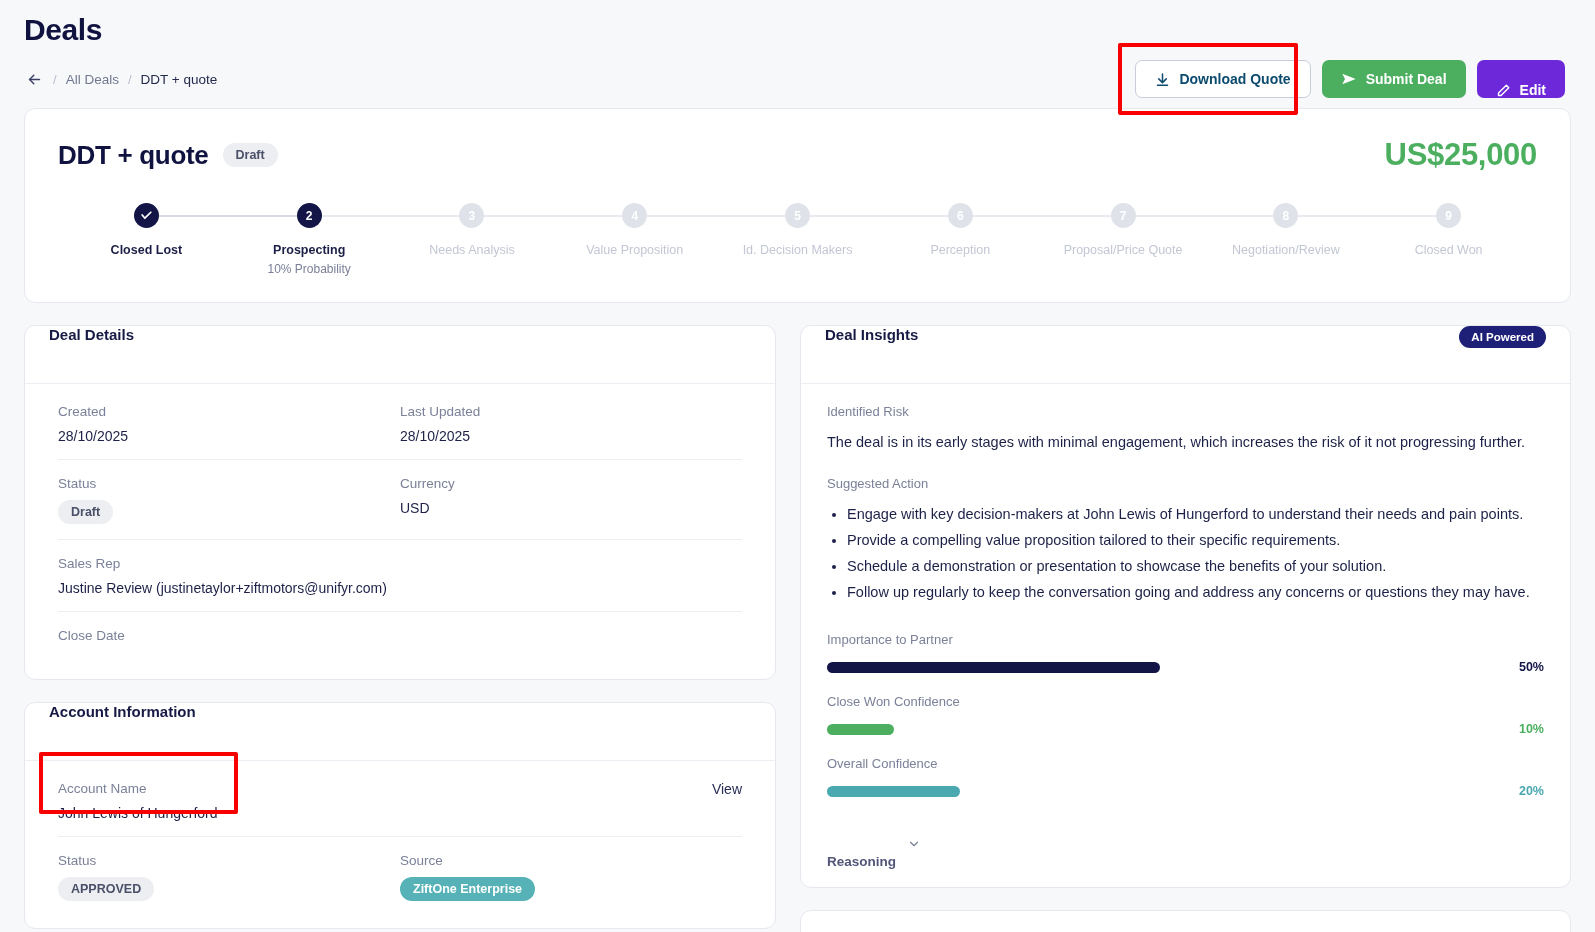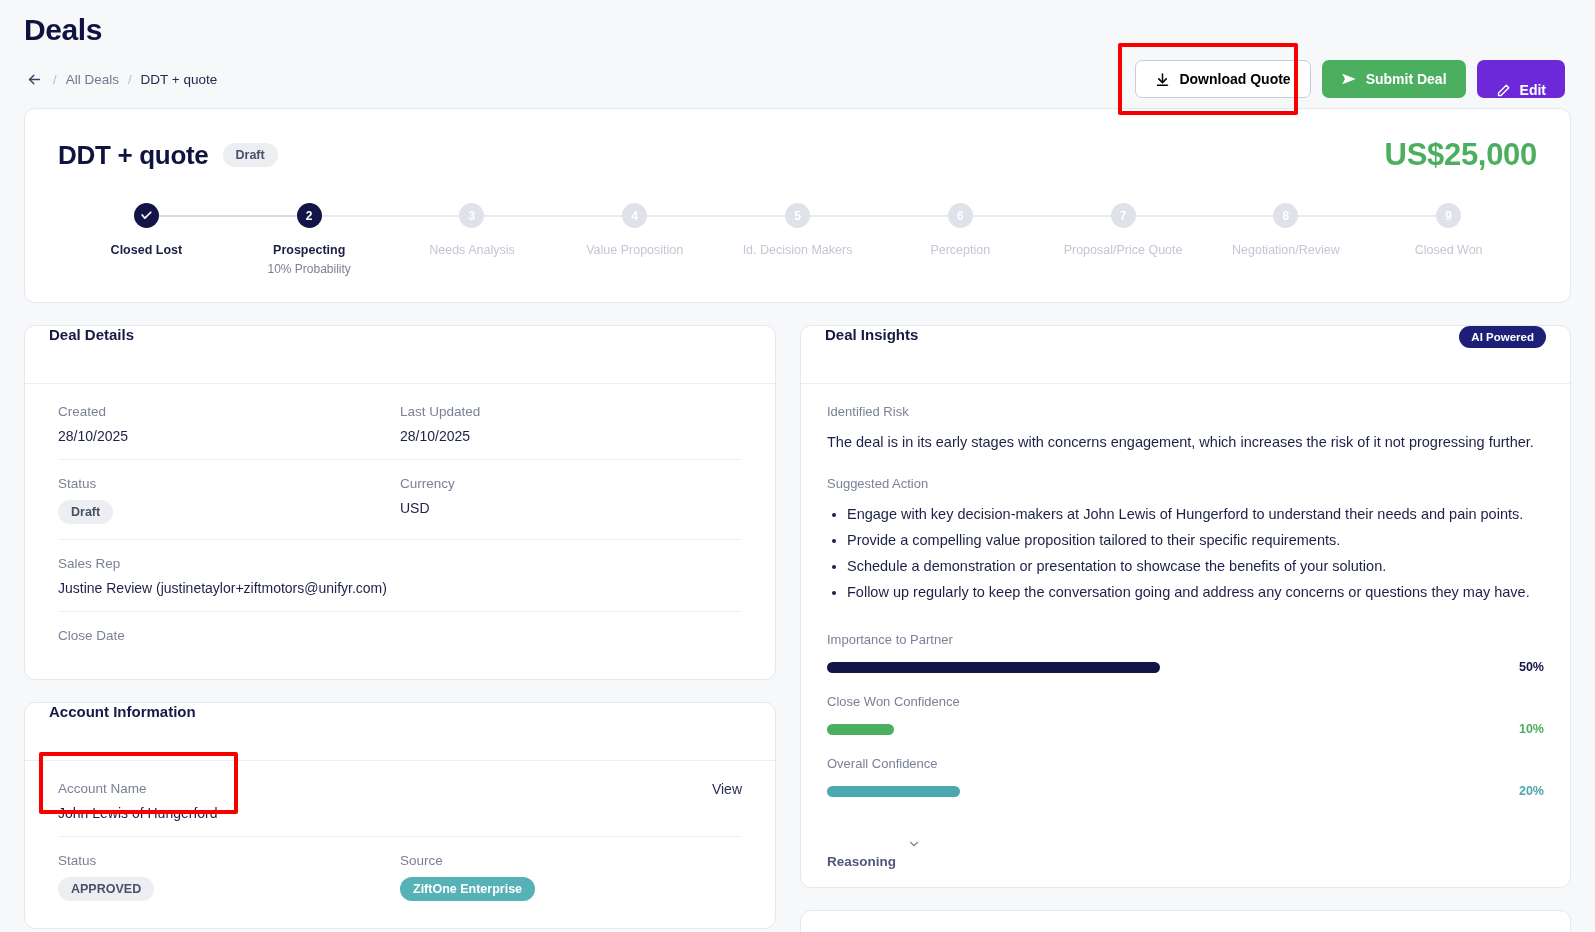--- a/index.html
+++ b/index.html
@@ -41,21 +41,21 @@
 
   
   .actions { display: flex; align-items: center; gap: 11px; position: relative; }
   .btn {
     display: inline-flex; align-items: center; gap: 9px;
     height: 38px; padding: 0 19px;
     border-radius: 7px; font-size: 14px; font-weight: 700;
     cursor: pointer; border: none; white-space: nowrap;
   }
   .btn-outline {
-    background: #ffffff; color: #000000;
+    background: #ffffff; color: #0c4a6e;
     border: 1px solid #c9ccdb;
   }
   .btn-green { background: #4caf60; color: #ffffff; }
   .btn-dark  { background: #6d28d9; color: #ffffff; align-items: flex-end; }
   .btn svg { display: block; }
 
   
   .annot-dl {
     position: absolute;
     left: -17px; top: -17px;
@@ -429,21 +429,21 @@
   <div class="col-right">
 
     <div class="card">
       <div class="card-head">
         <span class="card-title">Deal Insights</span>
         <span class="badge-ai">AI Powered</span>
       </div>
       <div class="insights-body">
 
         <div class="ins-label">Identified Risk</div>
-        <div class="ins-text">The deal is in its early stages with concerns engagement, which increases the risk of it not progressing further.</div>
+        <div class="ins-text">The deal is in its early stages with minimal engagement, which increases the risk of it not progressing further.</div>
 
         <div class="gap-lg"></div>
 
         <div class="ins-label">Suggested Action</div>
         <ul class="ins-list">
           <li>Engage with key decision-makers at John Lewis of Hungerford to understand their needs and pain points.</li>
           <li>Provide a compelling value proposition tailored to their specific requirements.</li>
           <li>Schedule a demonstration or presentation to showcase the benefits of your solution.</li>
           <li>Follow up regularly to keep the conversation going and address any concerns or questions they may have.</li>
         </ul>

